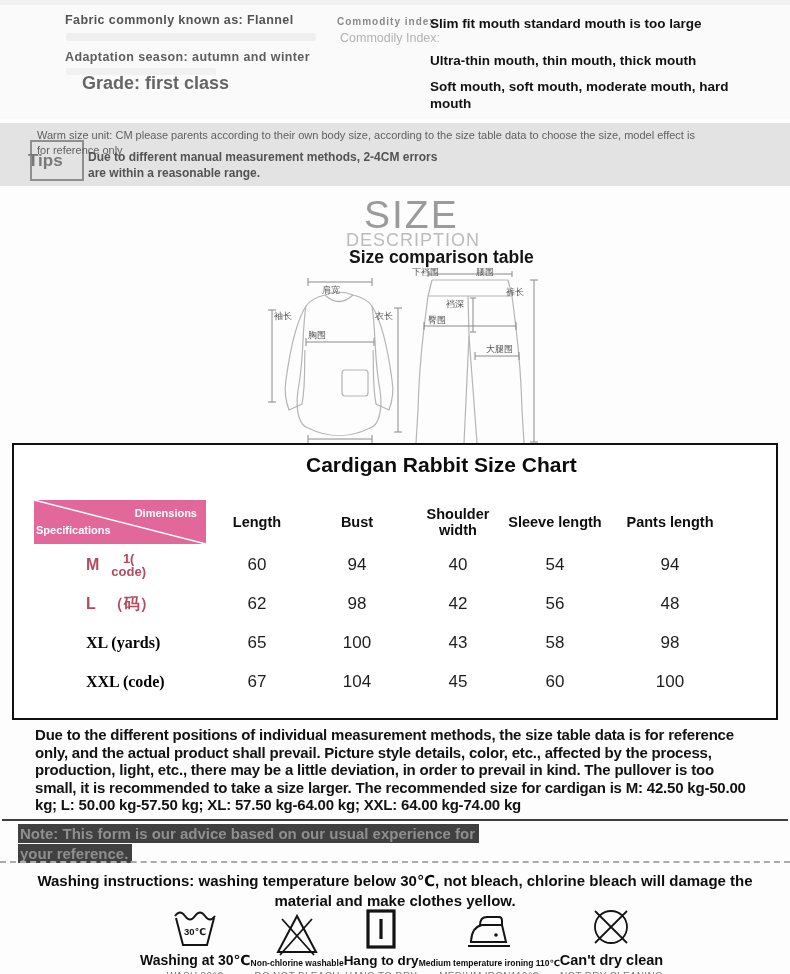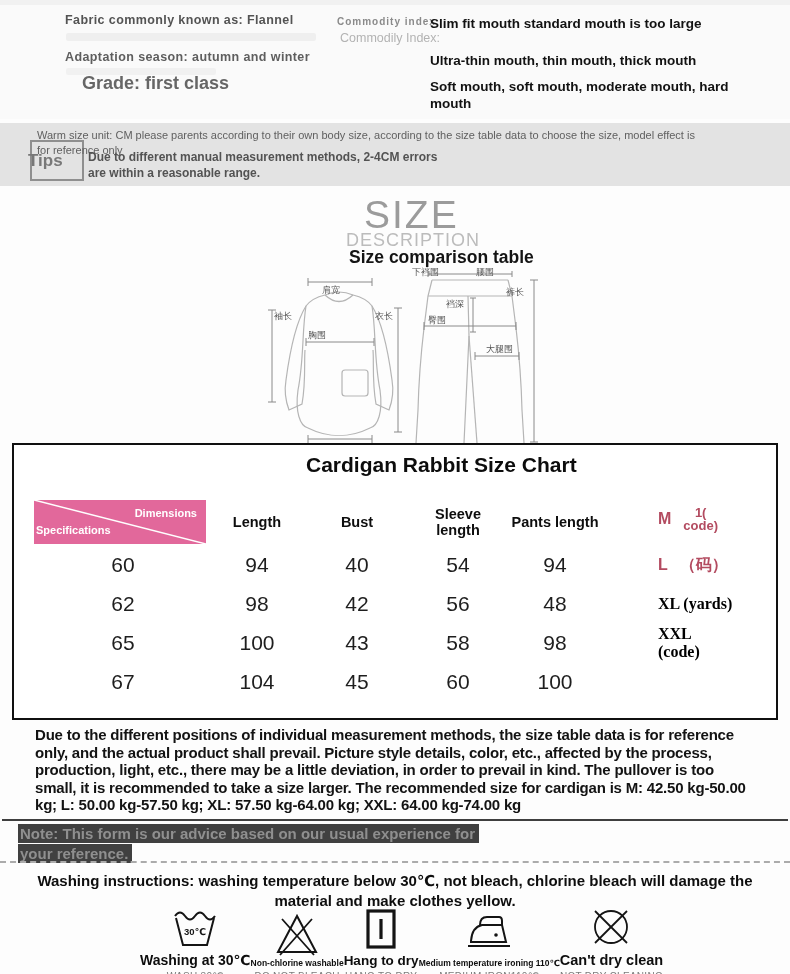--- a/index.html
+++ b/index.html
@@ -49,21 +49,21 @@
   .corner{width:172px;height:44px;background:#e2689b;position:relative;align-self:center;}
   .corner svg{position:absolute;top:0;left:0;}
   .corner-top{position:absolute;top:5px;right:9px;color:#fff;font-size:11px;font-weight:bold;}
   .corner-bottom{position:absolute;bottom:6px;left:2px;color:#fff;font-size:11px;font-weight:bold;}
   .size-cell{display:flex;align-items:center;height:39px;padding-left:52px;gap:12px;
              font-weight:bold;font-size:16px;}
   .sz-note{font-size:13px;line-height:13px;white-space:pre-line;text-align:center;}
   .r0 .size-cell,.r1 .size-cell{color:#b34b60;}
   .r2 .size-cell,.r3 .size-cell{color:#000000;font-family:Liberation Serif, serif;}
   .num{display:flex;align-items:center;justify-content:center;height:39px;
-       font-size:21px;color:#1e1e1e;}
+       font-size:17px;color:#1e1e1e;}
 
   
   .disclaimer{top:726px;left:35px;width:720px;font-size:15px;line-height:17.5px;
               font-weight:bold;color:#131313;letter-spacing:-.2px;}
   .hr-line{top:819px;left:2px;width:786px;border-top:2px solid #3f3f3f;}
   .note{top:824px;left:18px;width:492px;font-size:15px;line-height:19.5px;font-weight:bold;color:#8f8f8f;}
   .note span{background:#404040;padding:1px 4px 1px 2px;-webkit-box-decoration-break:clone;box-decoration-break:clone;}
   .dashed{top:861px;left:0;width:790px;border-top:2px dashed #ababab;}
 
   
@@ -160,20 +160,21 @@
         <div class="corner">
           <svg width="172" height="44" viewBox="0 0 172 44" preserveAspectRatio="none">
             <line x1="0" y1="0" x2="172" y2="44" stroke="#ffffff" stroke-width="1.5"></line>
           </svg>
           <span class="corner-top">Dimensions</span>
           <span class="corner-bottom">Specifications</span>
         </div>
       </div>
       <div class="th">Length</div>
       <div class="th">Bust</div>
+      <div class="th">Shoulder width</div>
       <div class="th">Sleeve length</div>
       <div class="th">Pants length</div>
 
       <div class="r0" style="display:contents;">
         <div class="size-cell">
           <span>M</span>
           <span class="sz-note">1(
 code)</span>
         </div>
         <div class="num">60</div>

